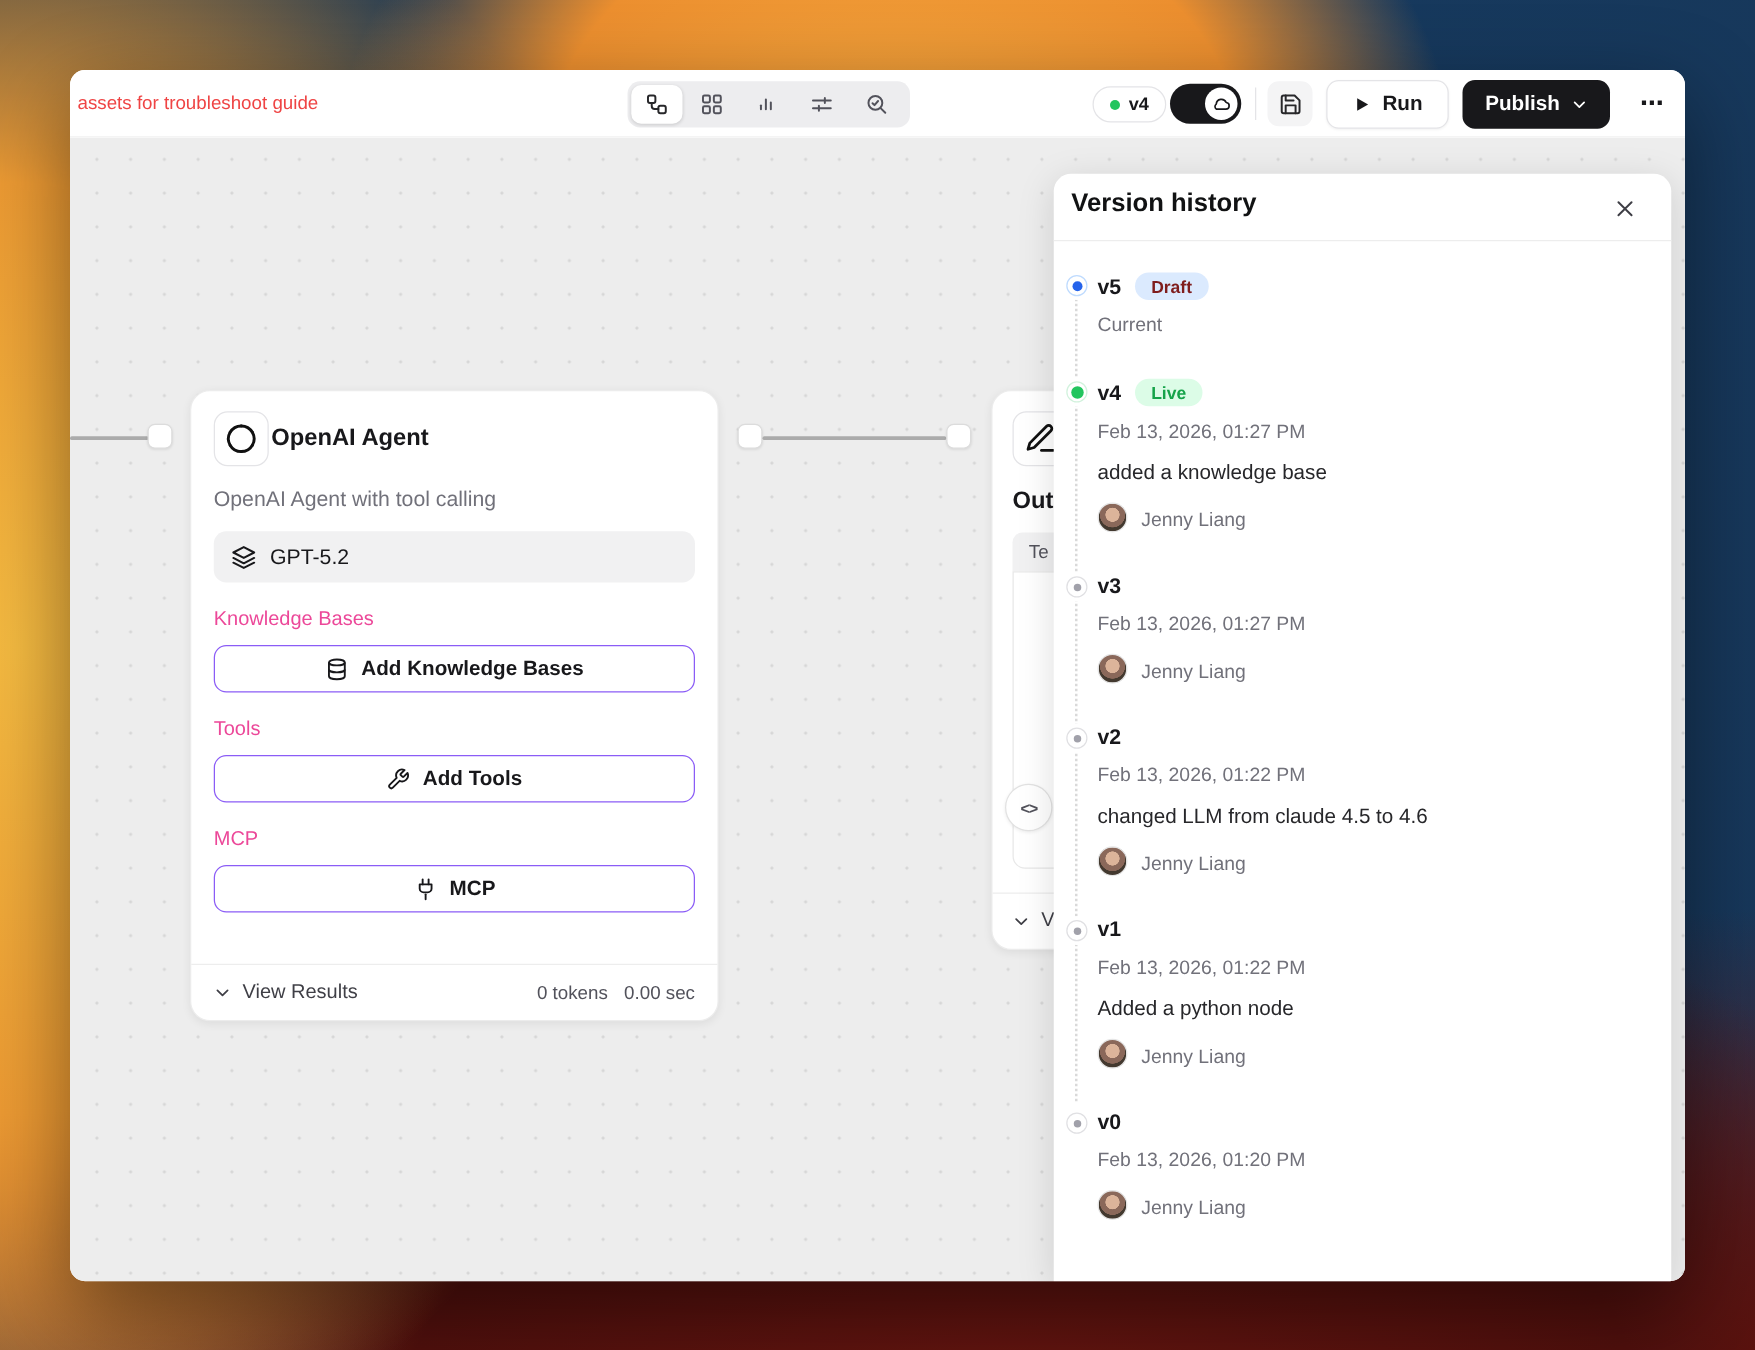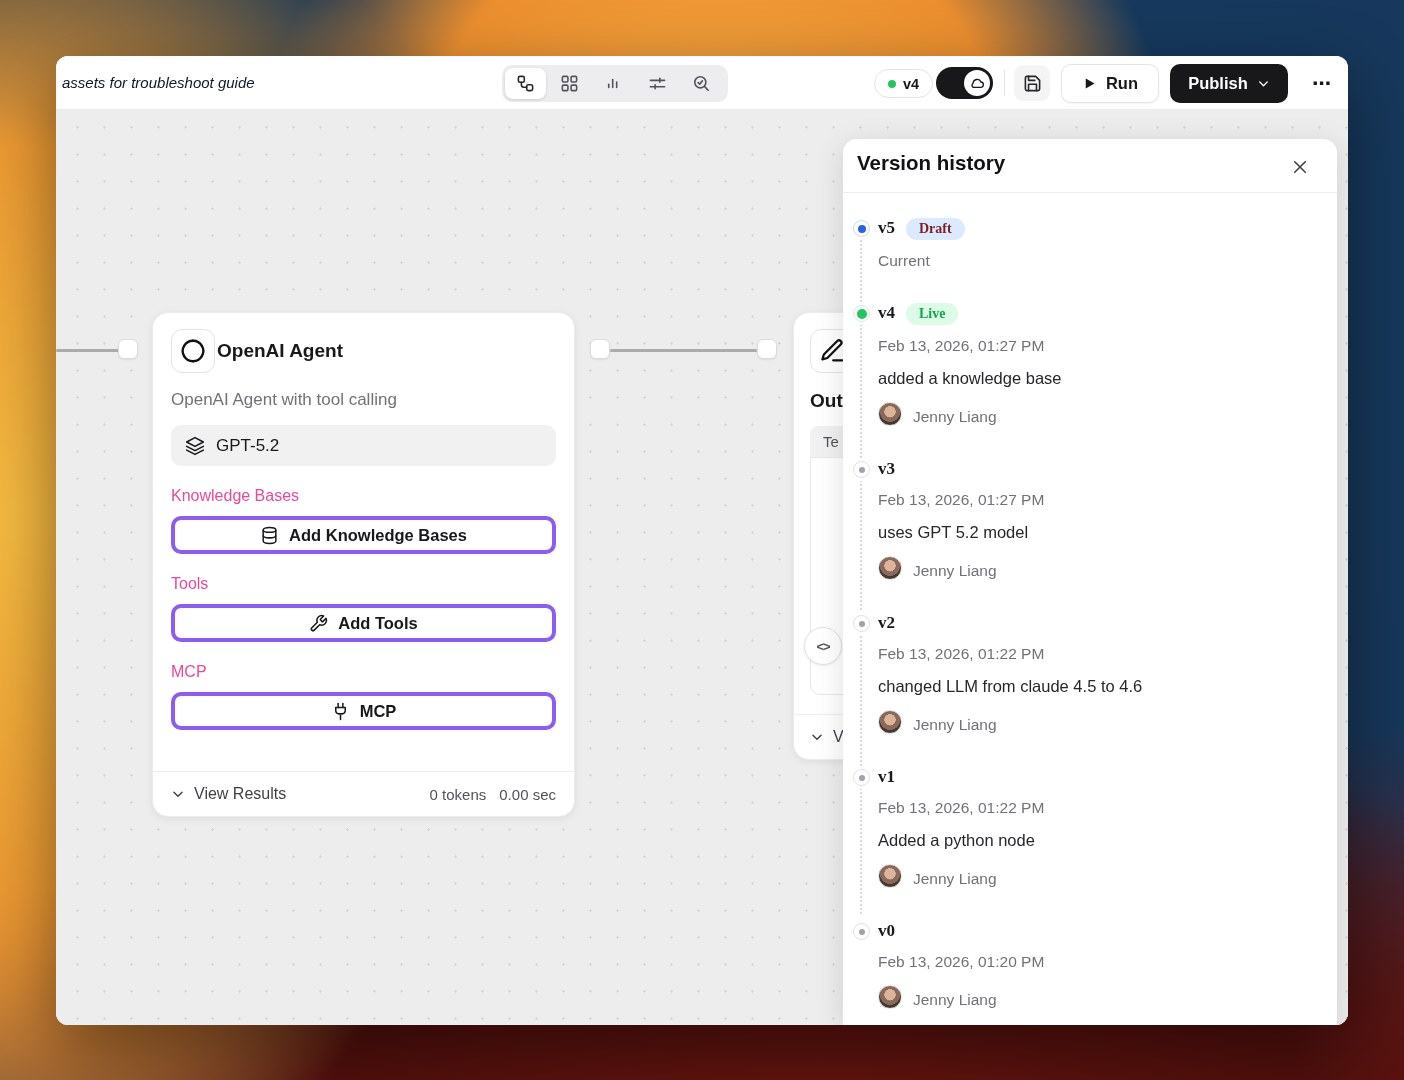--- a/index.html
+++ b/index.html
@@ -18,21 +18,21 @@
   }
 
   
   .window { position:absolute; left:56px; top:56px; width:1292px; height:969px;
     background:#fff; border-radius:12px; box-shadow:0 24px 70px rgba(0,0,0,.45); }
 
   
   .topbar { position:absolute; left:0; top:0; right:0; height:54px;
     background:#fff; border-radius:12px 12px 0 0; border-bottom:1px solid #ececec; }
   .doc-title { position:absolute; left:6px; top:0; line-height:54px;
-    font-size:15px; color:#0f172a; white-space:nowrap;font-style:italic; }
+    font-size:15px; color:#ef4444; white-space:nowrap; }
 
   .seg { position:absolute; left:446px; top:9px; height:37px; width:226px;
     background:#ededef; border-radius:10px; display:flex; align-items:center;
     padding:3px; gap:3px; }
   .seg-item { width:41px; height:31px; border-radius:8px; display:flex;
     align-items:center; justify-content:center; color:#52525b; }
   .seg-item.active { background:#fff; box-shadow:0 1px 3px rgba(0,0,0,.14); color:#27272a; }
   .seg-item svg { width:19px; height:19px; }
 
   .chip-version { position:absolute; left:818px; top:13px; height:29px;
@@ -87,21 +87,21 @@
   .node-icon { width:44px; height:44px; border:1px solid #e4e4e7; border-radius:11px;
     display:flex; align-items:center; justify-content:center; background:#fff; }
   .node-icon svg { width:28px; height:28px; }
   .node-title { font-size:19px; font-weight:700; color:#18181b; }
   .node-sub { margin:17px 18px 0; font-size:17px; color:#71717a; }
   .model-row { margin:15px 18px 0; height:41px; background:#f1f1f2; border-radius:10px;
     display:flex; align-items:center; gap:11px; padding:0 14px;
     font-size:17px; font-weight:500; color:#18181b; }
   .model-row svg { width:20px; height:20px; }
   .field-label { margin:21px 18px 0; font-size:16px; color:#ec4899; }
-  .node-btn { margin:11px 18px 0; height:38px; border:4px solid #8b5cf6; border-radius:10px;
+  .node-btn { margin:11px 18px 0; height:38px; border:1px solid #8b5cf6; border-radius:10px;
     background:#fff; display:flex; align-items:center; justify-content:center; gap:10px;
     font-size:16.5px; font-weight:600; color:#18181b; }
   .node-btn svg { width:19px; height:19px; }
   .node-footer { margin-top:auto; border-top:1px solid #ededed; height:45px;
     display:flex; align-items:center; padding:0 18px; }
   .view-results { display:flex; align-items:center; gap:9px; font-size:16px; color:#3f3f46; }
   .view-results svg { width:14px; height:14px; }
   .run-stats { margin-left:auto; display:flex; gap:13px; font-size:15px; color:#52525b;align-items:center; }
 
   
@@ -136,21 +136,21 @@
     border-left:2px dotted #d9d9d9; }
   .ventry { position:relative; padding-left:25px; margin-bottom:33px; }
   .vdot { position:absolute; left:0; top:2px; width:17px; height:17px;
     border-radius:50%; background:#fff; border:1.5px solid #d4d4d8;
     box-shadow:0 0 0 3px #fff; }
   .vdot::after { content:""; position:absolute; inset:3.5px; border-radius:50%; }
   .dot-blue  { border-color:#bfdbfe; } .dot-blue::after  { background:#2563eb; }
   .dot-green { border-color:#d2f2dd; } .dot-green::after { background:#22c55e; inset:2.5px; }
   .dot-gray  { border-color:#e0e0e3; } .dot-gray::after  { background:#a1a1aa; inset:4.5px; }
 
-  .vtitle-row { display:flex; align-items:flex-start; gap:11px;font-family:Liberation Serif, serif; }
+  .vtitle-row { display:flex; align-items:flex-end; gap:11px; }
   .vlabel { font-size:17px; font-weight:700; color:#18181b; }
   .vbadge { font-size:14px; font-weight:600; padding:3px 13px; border-radius:13px; }
   .badge-draft { background:#dbeafe; color:#7f1d1d; }
   .badge-live  { background:#dcfce7; color:#16a34a; }
   .vsub  { margin-top:12px; font-size:15.5px; color:#71717a; }
   .vtime { margin-top:12px; font-size:15.5px; color:#71717a; }
   .vmsg  { margin-top:14px; font-size:16.5px; color:#27272a; }
   .vauthor { margin-top:14px; display:flex; align-items:flex-end; gap:11px; }
   .avatar { width:24px; height:24px; border-radius:50%;
     background:radial-gradient(circle at 50% 40%, #dcb49a 0 32%, #8a685a 34% 58%, #43392f 60% 100%);
@@ -388,21 +388,20 @@
     </div>
   </div>
           <div class="ventry">
     <span class="vdot dot-gray"></span>
     <div class="vtitle-row">
       <span class="vlabel">v3</span>
 
     </div>
 
     <div class="vtime">Feb 13, 2026, 01:27 PM</div>
-    <div class="vmsg">uses GPT 5.2 model</div>
     <div class="vauthor">
       <span class="avatar"></span>
       <span class="vauthor-name">Jenny Liang</span>
     </div>
   </div>
           <div class="ventry">
     <span class="vdot dot-gray"></span>
     <div class="vtitle-row">
       <span class="vlabel">v2</span>
 

